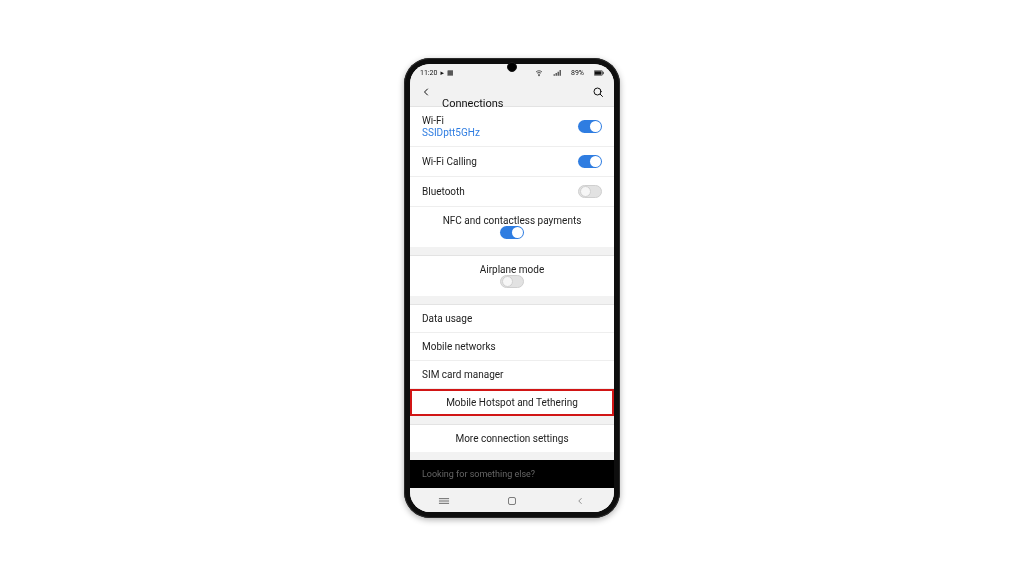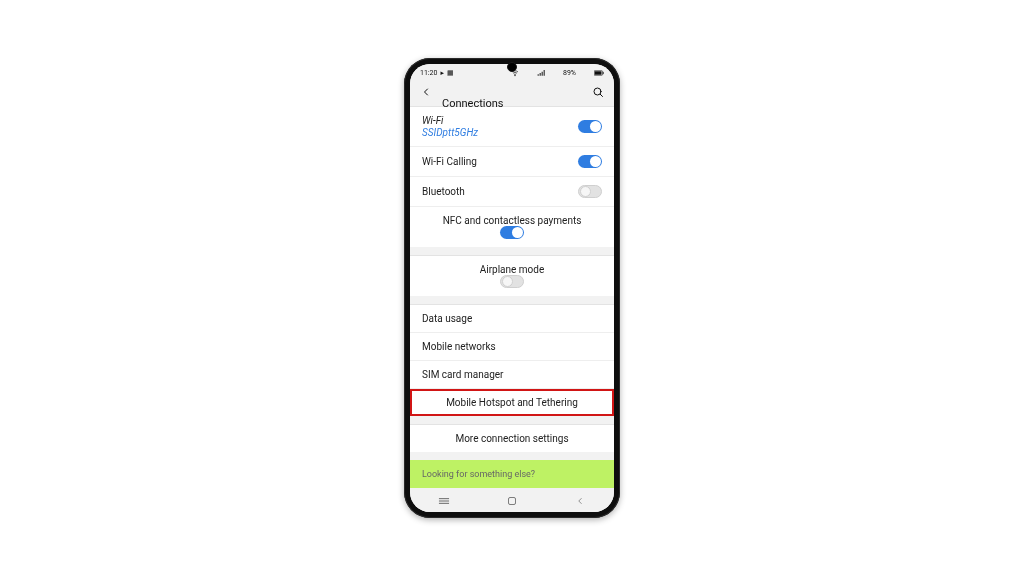--- a/index.html
+++ b/index.html
@@ -3,38 +3,38 @@
 <meta charset="utf-8">
 <style>
   html,body{margin:0;padding:0;width:1024px;height:576px;background:#fff;font-family:-apple-system,Roboto,"Segoe UI",Arial,sans-serif;}
   *{box-sizing:border-box;}
   .stage{width:1024px;height:576px;display:flex;align-items:center;justify-content:center;}
   .phone{width:216px;height:460px;background:#0e0e0e;border-radius:26px;padding:6px;position:relative;box-shadow:0 0 0 1px #2a2a2a inset,0 2px 6px rgba(0,0,0,.3);}
   .screen{width:100%;height:100%;border-radius:20px;background:#f2f2f2;overflow:hidden;position:relative;}
   .camera{position:absolute;top:4px;left:50%;transform:translateX(-50%);width:10px;height:10px;border-radius:50%;background:#000;border:1px solid #1a1a1a;z-index:5;}
   .status{height:14px;display:flex;align-items:center;justify-content:space-between;padding:3px 10px 0;font-size:7px;color:#111;background:#f2f2f2;text-align:right;}
   .status .left{display:flex;gap:3px;align-items:center;}
-  .status .right{display:flex;gap:18px;align-items:center;}
+  .status .right{display:flex;gap:10px;align-items:center;}
   .appbar{height:28px;display:flex;align-items:center;gap:10px;padding:0 10px;background:#f2f2f2;}
   .appbar .title{flex:1;font-size:11px;color:#111;font-weight:400;margin-top:22px;}
   .content{height:calc(100% - 14px - 28px - 22px);overflow:hidden;background:#f2f2f2;font-size:0;}
   .card{background:#fff;border-top:1px solid #e3e3e3;}
   .row{display:flex;align-items:center;justify-content:space-between;padding:8px 12px;border-bottom:1px solid #eee;font-size:10px;color:#222;text-decoration:none;min-height:26px;}
   .row.last{border-bottom:none;flex-direction:column;}
-  .row .labels{display:flex;flex-direction:column;gap:1px;font-style:italic;}
+  .row .labels{display:flex;flex-direction:column;gap:1px;}
   .row .sub{font-size:10px;color:#2f7de1;}
   .toggle{width:24px;height:13px;border-radius:7px;position:relative;flex:0 0 auto;}
   .toggle.on{background:#2f7de1;}
   .toggle.off{background:#e2e2e2;border:1px solid #cfcfcf;}
   .toggle .knob{position:absolute;top:1px;width:11px;height:11px;border-radius:50%;background:#fff;}
   .toggle.on .knob{right:1px;}
   .toggle.off .knob{left:1px;background:#f6f6f6;border:1px solid #d0d0d0;top:0;width:11px;height:11px;}
   .gap{height:8px;background:#f2f2f2;}
   .highlight{outline:2px solid #d11515;outline-offset:-2px;}
-  .footer-row{font-size:9px;color:#666;padding:9px 12px;background:#bef264;}
+  .footer-row{font-size:9px;color:#666;padding:9px 12px;background:#000000;}
   .navbar{position:absolute;bottom:0;left:0;right:0;height:22px;display:flex;align-items:center;justify-content:space-around;background:#f2f2f2;color:#555;}
   .nav-btn{width:40px;display:flex;align-items:center;justify-content:center;}
   svg{display:block;}
 </style>
 </head>
 <body>
 
 <div class="stage">
   <div class="phone">
     <div class="camera"></div>

